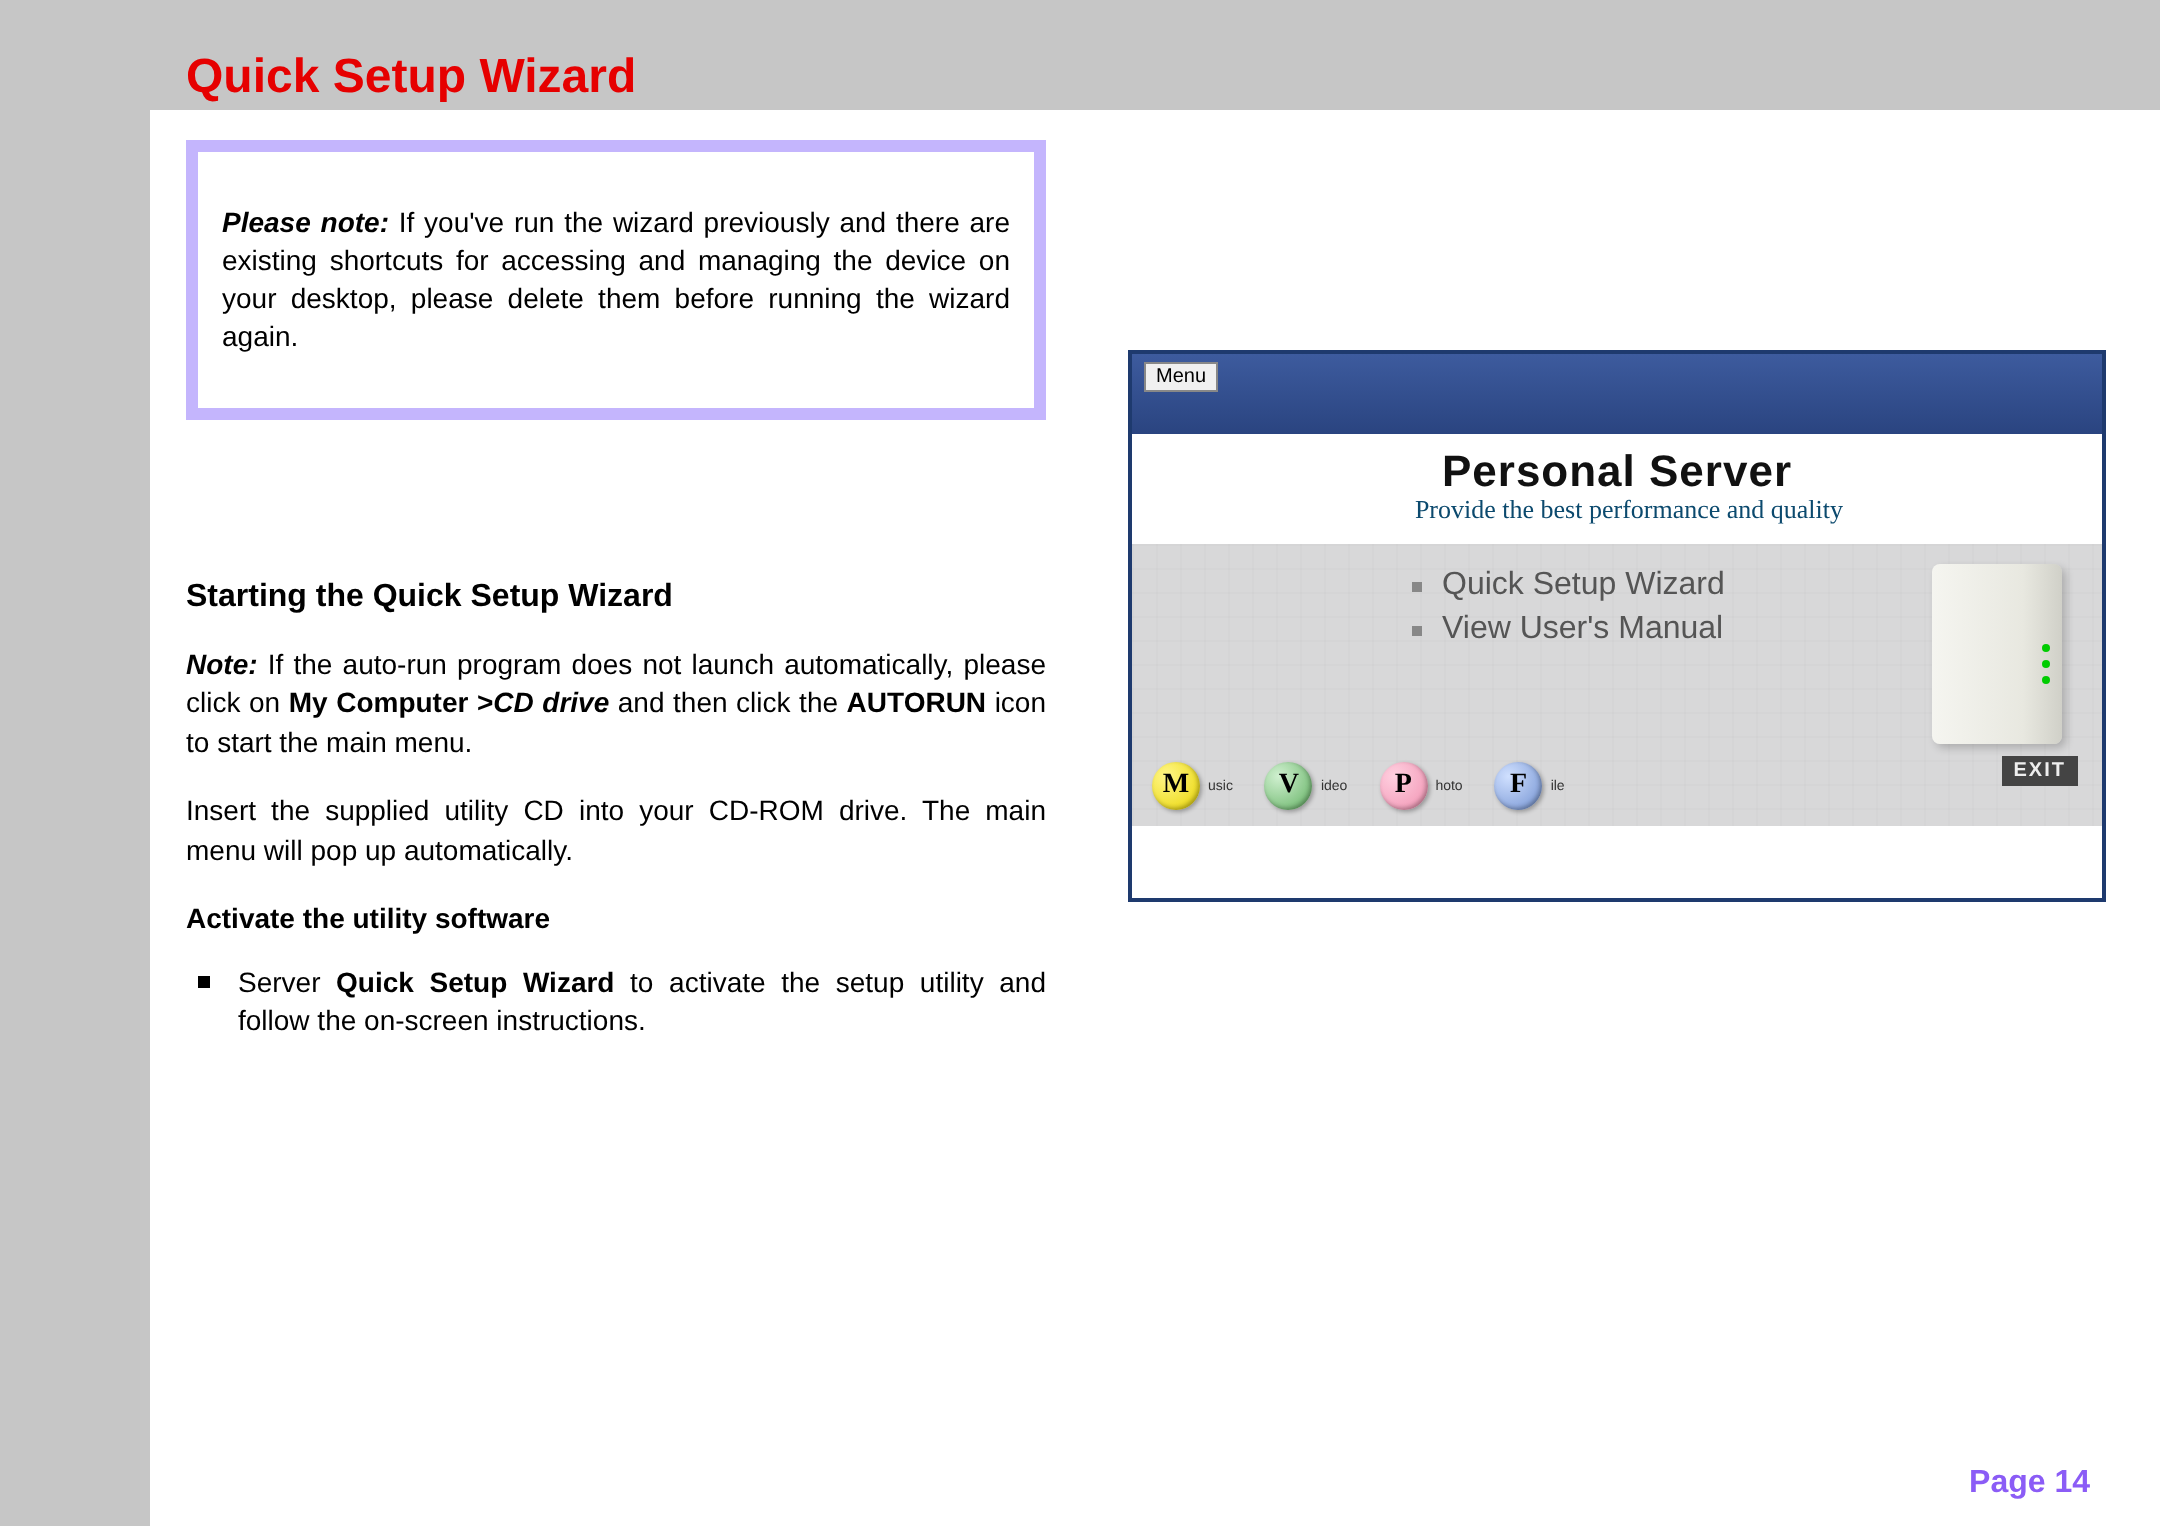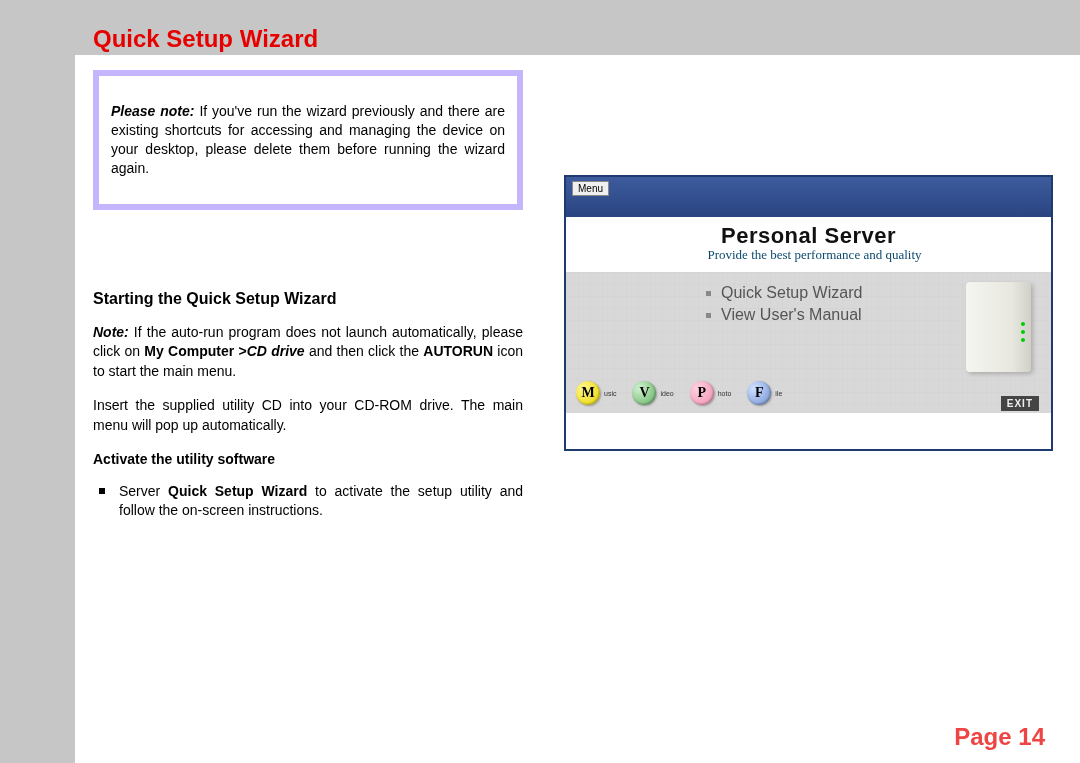--- a/index.html
+++ b/index.html
@@ -34,23 +34,23 @@
   .ss-link .dot { width: 5px; height: 5px; background: #888; margin-right: 10px; }
   .ss-icons { position: absolute; left: 10px; bottom: 8px; display: flex; gap: 12px; }
   .ss-ic { width: 24px; height: 24px; border-radius: 50%; display: flex; align-items: center; justify-content: center; font-weight: bold; font-size: 14px; font-family: "Times New Roman", serif; box-shadow: inset -1px -1px 2px rgba(0,0,0,0.3), 1px 1px 2px rgba(0,0,0,0.3); }
   .ss-ic-sub { font-size: 7px; align-self: center; color: #333; margin-left: -8px; margin-right: 4px; }
   .ic-m { background: radial-gradient(circle at 30% 30%, #fff688, #e8d400); }
   .ic-v { background: radial-gradient(circle at 30% 30%, #d0f0d0, #60b060); }
   .ic-p { background: radial-gradient(circle at 30% 30%, #ffd0e0, #f090b0); }
   .ic-f { background: radial-gradient(circle at 30% 30%, #d0e0ff, #7090d0); }
   .ss-device { position: absolute; right: 20px; top: 10px; width: 65px; height: 90px; background: linear-gradient(to right, #f5f5f0 0%, #e8e8e0 70%, #d0d0c8 100%); border-radius: 4px; box-shadow: 2px 2px 4px rgba(0,0,0,0.2); }
   .ss-device::after { content: ""; position: absolute; right: 6px; top: 40px; width: 4px; height: 4px; background: #0c0; border-radius: 50%; box-shadow: 0 8px 0 #0c0, 0 16px 0 #0c0; }
-  .ss-exit { position: absolute; right: 12px; bottom: 2px; font-size: 10px; color: #eee; background: #444; padding: 2px 6px; font-weight: bold; letter-spacing: 1px; }
+  .ss-exit { position: absolute; right: 12px; bottom: 20px; font-size: 10px; color: #eee; background: #444; padding: 2px 6px; font-weight: bold; letter-spacing: 1px; }
   
-  .footer { position: absolute; right: 35px; bottom: 12px; color: #ef4444; font-size: 24px; font-weight: bold; }
+  .footer { position: absolute; right: 35px; bottom: 12px; color: #8b5cf6; font-size: 16px; font-weight: bold; }
 </style>
 </head>
 <body>
 
 <div class="sidebar"></div>
 
 <div class="header">
   <div class="page-title">Quick Setup Wizard</div>
 </div>
 

